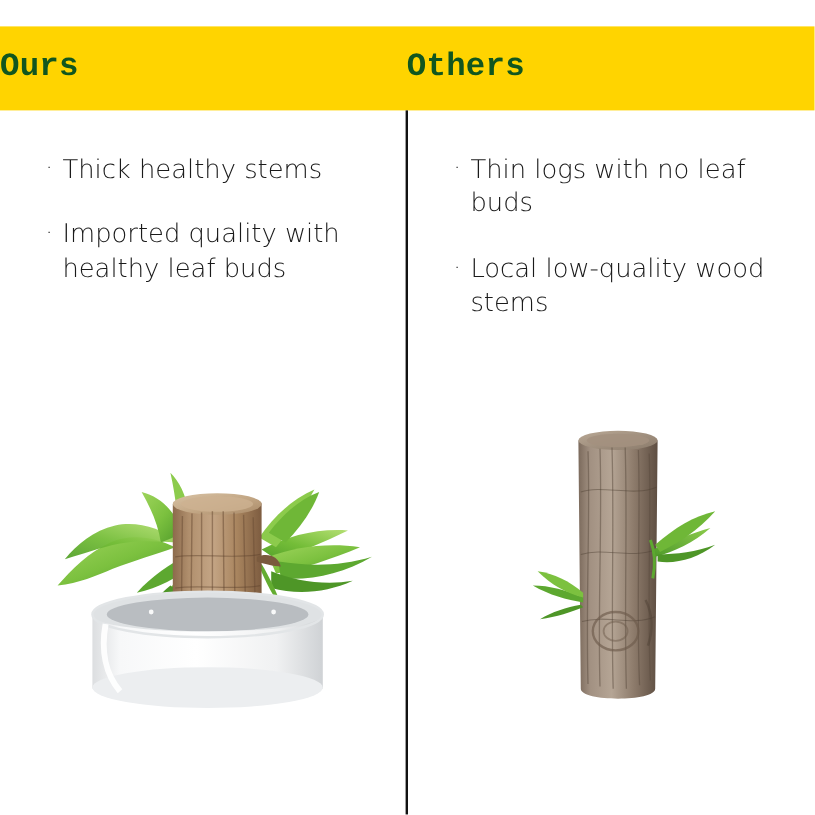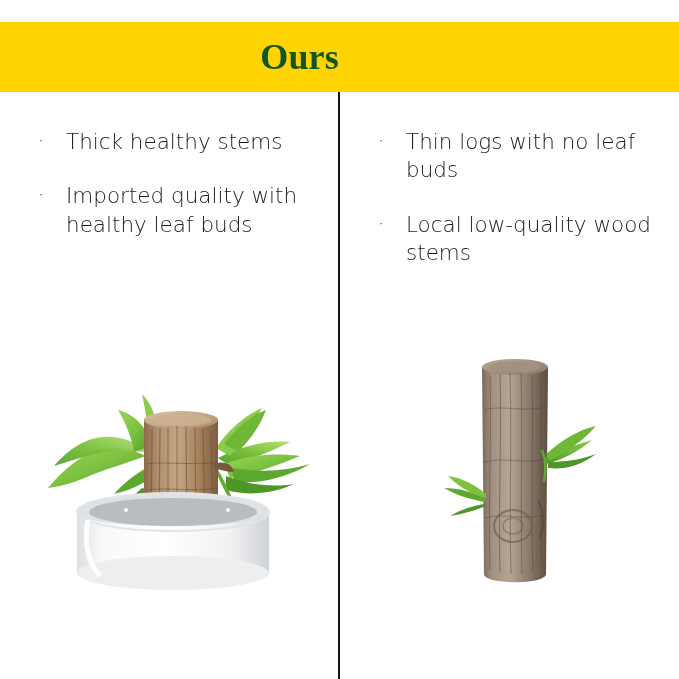--- a/index.html
+++ b/index.html
@@ -9,23 +9,23 @@
   }
   .page{position:relative;width:679px;height:679px;background:#fff;overflow:hidden;}
 
   
   .band{
     position:absolute;left:0;top:22px;width:679px;height:70px;
     background:#ffd400;
   }
   .band-title{
     position:absolute;top:50%;transform:translateY(-50%);
-    font-size:36px;font-weight:700;color:#11561f;
-    letter-spacing:.2px;text-align:right;line-height:1;
-    font-family:Liberation Serif, serif;
+    font-size:27px;font-weight:700;color:#11561f;
+    letter-spacing:.2px;text-align:left;line-height:1;
+    font-family:Liberation Mono, monospace;
   }
   .band-title.left{left:0;width:339px;}
   .band-title.right{left:339px;width:340px;}
 
   
   .divider{
     position:absolute;left:338px;top:92px;width:2px;height:587px;
     background:#111;
   }
 
@@ -38,36 +38,37 @@
     margin-bottom:26px;
     color:#1a1a1a;
     font-size:21.5px;line-height:1.32;
     font-family:"DejaVu Sans","Liberation Sans",sans-serif;
     font-weight:300;
   }
   .bullet .dot{
     flex:0 0 auto;width:13px;margin-right:1px;
     text-align:left;font-size:19px;line-height:1.32;
   }
-  .bullet .txt{flex:1 1 auto;margin-left:14px;}
+  .bullet .txt{flex:1 1 auto;}
 
   
   .photo{position:absolute;}
   .photo svg{display:block;}
 
   .photo-left{left:18px;top:360px;width:310px;height:250px;}
   .photo-right{left:420px;top:340px;width:220px;height:265px;}
 </style>
 </head>
 <body>
 
 <div class="page">
 
   <div class="band">
     <div class="band-title left">Ours</div>
+    <div class="band-title right">Others</div>
   </div>
 
   <div class="divider"></div>
 
   <div class="col left">
     <div class="bullet">
       <span class="dot">·</span>
       <span class="txt">Thick healthy stems</span>
     </div>
     <div class="bullet">

